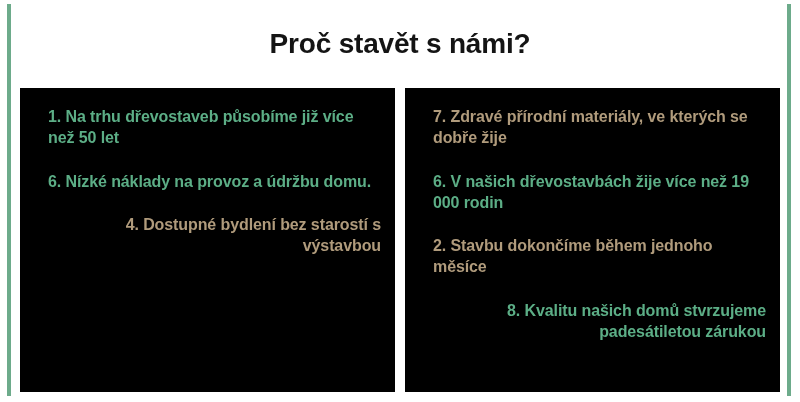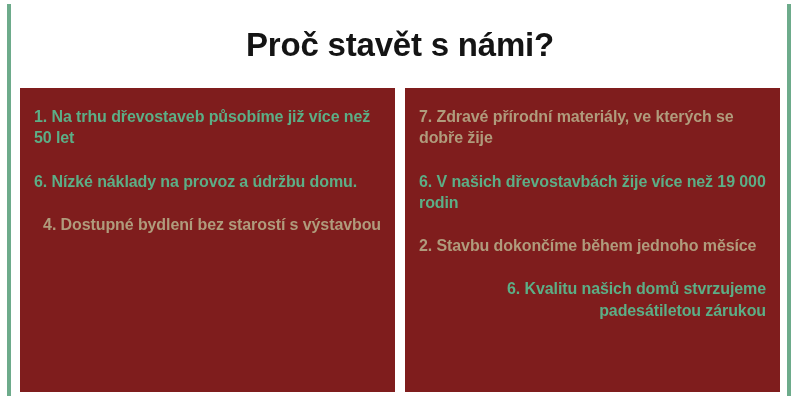--- a/index.html
+++ b/index.html
@@ -39,43 +39,43 @@
     top: 0;
     width: 760px;
     height: 88px;
     display: flex;
     align-items: center;
     justify-content: center;
     background: #ffffff;
   }
 
   #page-title {
-    font-size: 33px;
+    font-size: 28px;
     font-weight: bold;
     color: #141414;
     letter-spacing: -0.2px;
     white-space: nowrap;
     line-height: 1;
     text-align: center;
   }
 
   #columns {
     position: absolute;
     left: 20px;
     top: 88px;
     width: 760px;
     height: 304px;
     display: flex;
     gap: 10px;
   }
 
   .column {
-    background: #7f1d1d;
+    background: #000000;
     box-sizing: border-box;
-    padding: 18px 14px 10px 14px;
+    padding: 18px 14px 10px 28px;
     flex: 1 1 0;
   }
 
   .benefit-item {
     font-size: 16px;
     font-weight: bold;
     line-height: 1.33;
     margin: 0 0 22px 0;
     letter-spacing: -0.1px;
   }
@@ -101,17 +101,17 @@
     <div class="column">
       <p class="benefit-item green">1. Na trhu dřevostaveb působíme již více než 50 let</p>
       <p class="benefit-item green">6. Nízké náklady na provoz a údržbu domu.</p>
       <p class="benefit-item tan">4. Dostupné bydlení bez starostí s výstavbou</p>
     </div>
 
     <div class="column">
       <p class="benefit-item tan">7. Zdravé přírodní materiály, ve kterých se dobře žije</p>
       <p class="benefit-item green">6. V našich dřevostavbách žije více než 19 000 rodin</p>
       <p class="benefit-item tan">2. Stavbu dokončíme během jednoho měsíce</p>
-      <p class="benefit-item green">6. Kvalitu našich domů stvrzujeme padesátiletou zárukou</p>
+      <p class="benefit-item green">8. Kvalitu našich domů stvrzujeme padesátiletou zárukou</p>
     </div>
 
   </div>
 </div>
 
 </body></html>

